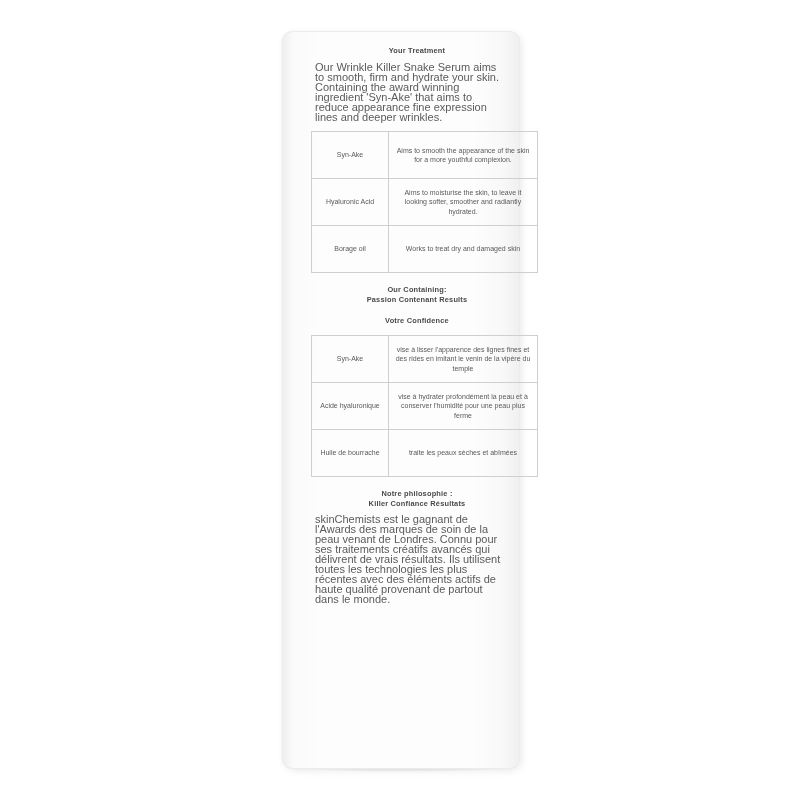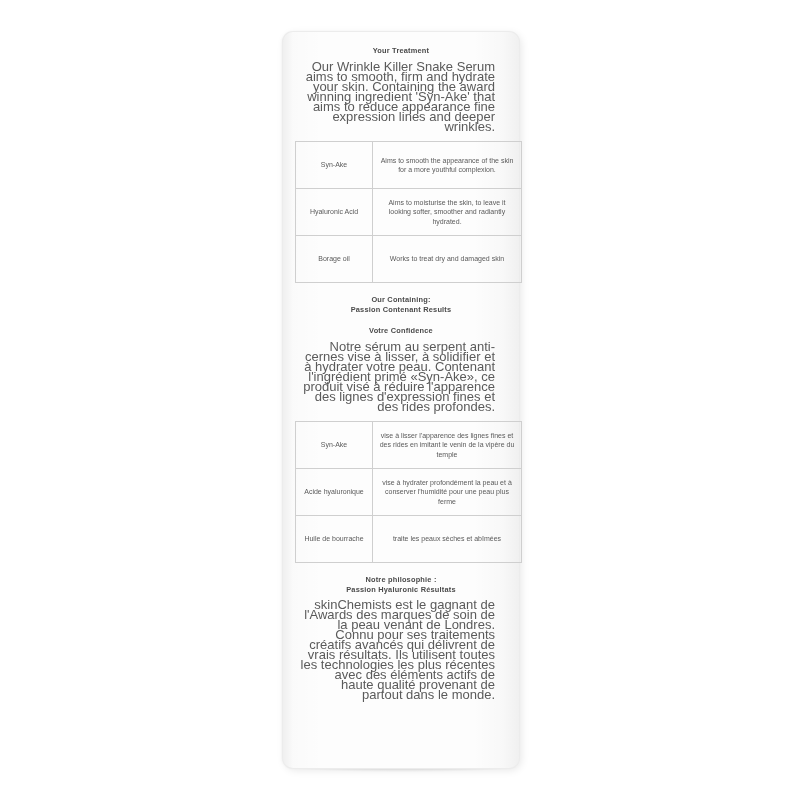--- a/index.html
+++ b/index.html
@@ -45,21 +45,21 @@
         rgba(0,0,0,0.012) 10px,
         rgba(255,255,255,0.0) 40px,
         rgba(255,255,255,0.0) 190px,
         rgba(0,0,0,0.018) 220px,
         rgba(0,0,0,0.05) 236px);
     pointer-events: none;
   }
 
   .content {
     position: absolute;
-    left: 0;
+    left: 16px;
     top: 0;
     width: 236px;
     padding: 0;
   }
 
   .inner {
     padding: 14px 12px 0 12px;
   }
 
   .heading {
@@ -69,25 +69,25 @@
     text-align: center;
     line-height: 10px;
     letter-spacing: 0.2px;
   }
 
   .heading.two-line {
     line-height: 9.5px;
   }
 
   .para {
-    font-size: 13px;
+    font-size: 11px;
     color: #5a5a5a;
-    text-align: right;
+    text-align: left;
     line-height: 10px;
-    margin: 6px 12px 0 4px;
+    margin: 6px 20px 0 4px;
   }
 
   .ing-table {
     width: 208px;
     margin: 9px auto 0 auto;
     border-collapse: collapse;
     table-layout: fixed;
   }
 
   .ing-table td {
@@ -159,21 +159,20 @@
         <div class="section-gap"></div>
 
         <div class="heading two-line">Our Containing:</div>
         <div class="heading two-line">Passion  Contenant  Results</div>
 
 
         <div class="section-gap"></div>
 
         <div class="heading">Votre Confidence</div>
 
-        <div class="para">Notre sérum au serpent anti-cernes vise à lisser, à solidifier et à hydrater votre peau. Contenant l'ingrédient primé «Syn-Ake», ce produit visé à réduire l'apparence des lignes d'expression fines et des rides profondes.</div>
 
         <table class="ing-table">
           <tbody>
             <tr>
               <td class="name">Syn-Ake</td>
               <td class="desc">vise à lisser l'apparence des lignes fines et des rides en imitant le venin de la vipère du temple</td>
             </tr>
             <tr>
               <td class="name">Acide hyaluronique</td>
               <td class="desc">vise à hydrater profondément la peau et à conserver l'humidité pour une peau plus ferme</td>
@@ -181,21 +180,21 @@
             <tr>
               <td class="name">Huile de bourrache</td>
               <td class="desc">traite les peaux sèches et abîmées</td>
             </tr>
           </tbody>
         </table>
 
         <div class="section-gap"></div>
 
         <div class="heading two-line">Notre philosophie :</div>
-        <div class="heading two-line">Passion  Hyaluronic  Résultats</div>
+        <div class="heading two-line">Killer  Confiance  Résultats</div>
 
         <div class="para">skinChemists est le gagnant de l'Awards des marques de soin de la peau venant de Londres. Connu pour ses traitements créatifs avancés qui délivrent de vrais résultats. Ils utilisent toutes les technologies les plus récentes avec des éléments actifs de haute qualité provenant de partout dans le monde.</div>
 
       </div>
     </div>
   </div>
 
 </div>
 
 </body></html>

